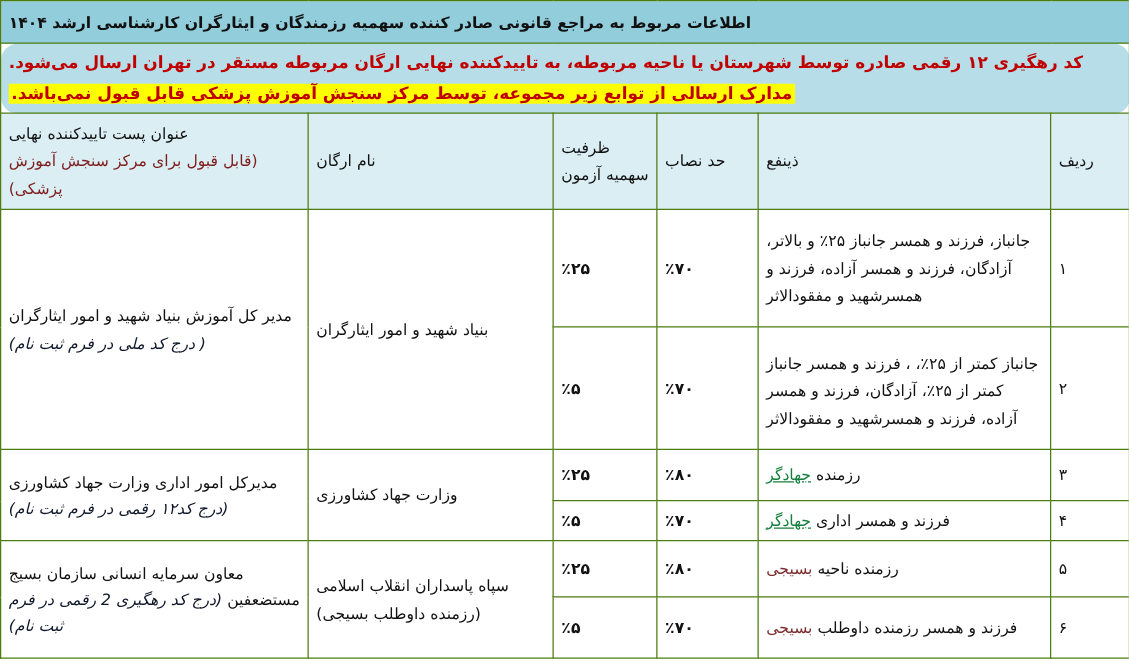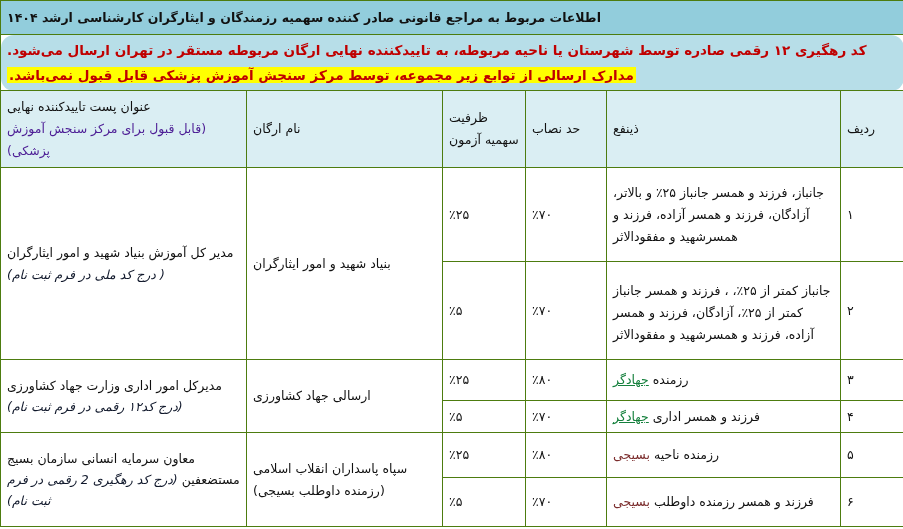--- a/index.html
+++ b/index.html
@@ -34,28 +34,28 @@
   .notice-line { color:#c00000; font-weight:bold; font-size:13.5px; line-height:25px; }
   .notice-hl { background:#ffff00; padding:0 2px; }
   .header-row td {
     background:#daeef3;
     vertical-align: top;
     font-size:13px;
     line-height:25px;
     padding-top:2px;
     height:76px;
   }
-  .hdr-sub { color:#4c1d95; }
+  .hdr-sub { color:#7f1d1d; }
   td.rownum { vertical-align: top; padding-top:4px; }
   td.benef { text-align:right; vertical-align: top; padding-top:8px; line-height:23px; }
   td.benef.mid { vertical-align: middle; padding-top:0; }
   .red { color:#15803d;text-decoration:underline; }
   .maroon { color:#7b2c2c;margin-top:16px; }
   .note { color:#0f172a; font-style:italic; }
-  .pct { color:#333; font-size:12px; }
+  .pct { color:#333; font-size:12px;font-weight:bold; }
 </style>
 </head>
 <body>
 
 <table class="sheet">
   <colgroup>
     <col style="width:63px">
     <col style="width:234px">
     <col style="width:81px">
     <col style="width:83px">
@@ -107,21 +107,21 @@
   </tr>
 
   <tr style="height:41px">
     <td class="rownum">۳</td>
     <td class="benef mid">
       <span>رزمنده</span>
       <span class="red">جهادگر</span>
     </td>
     <td class="pct">٪۸۰</td>
     <td class="pct">٪۲۵</td>
-    <td rowspan="2">ارسالی جهاد کشاورزی</td>
+    <td rowspan="2">وزارت جهاد کشاورزی</td>
     <td rowspan="2" style="line-height:21px">
       <span>مدیرکل امور اداری وزارت جهاد کشاورزی</span>
       <span class="note">(درج کد۱۲ رقمی در فرم ثبت نام)</span>
     </td>
   </tr>
 
   <tr style="height:32px">
     <td class="rownum">۴</td>
     <td class="benef mid">
       <span>فرزند و همسر اداری</span>

